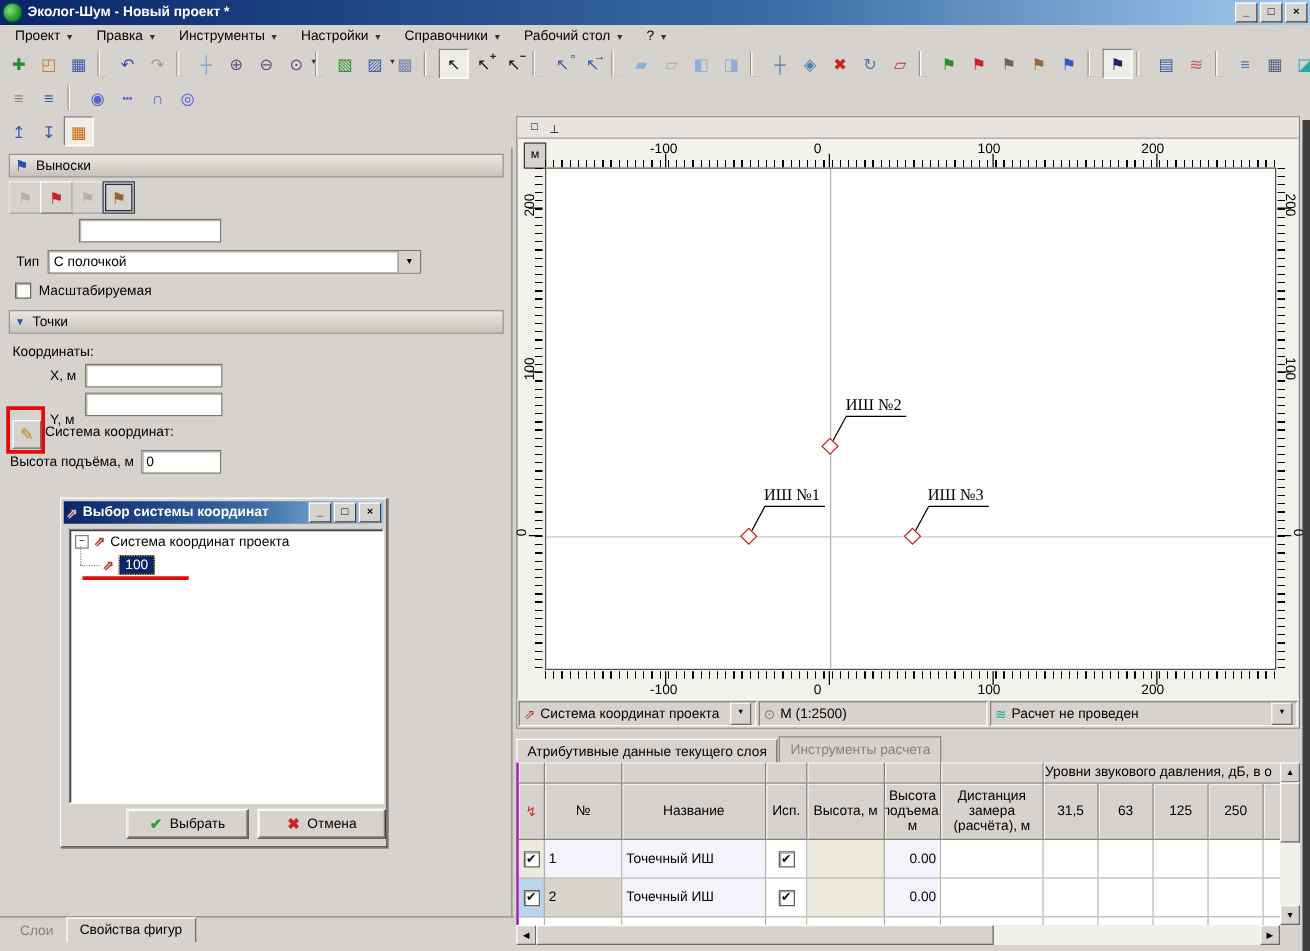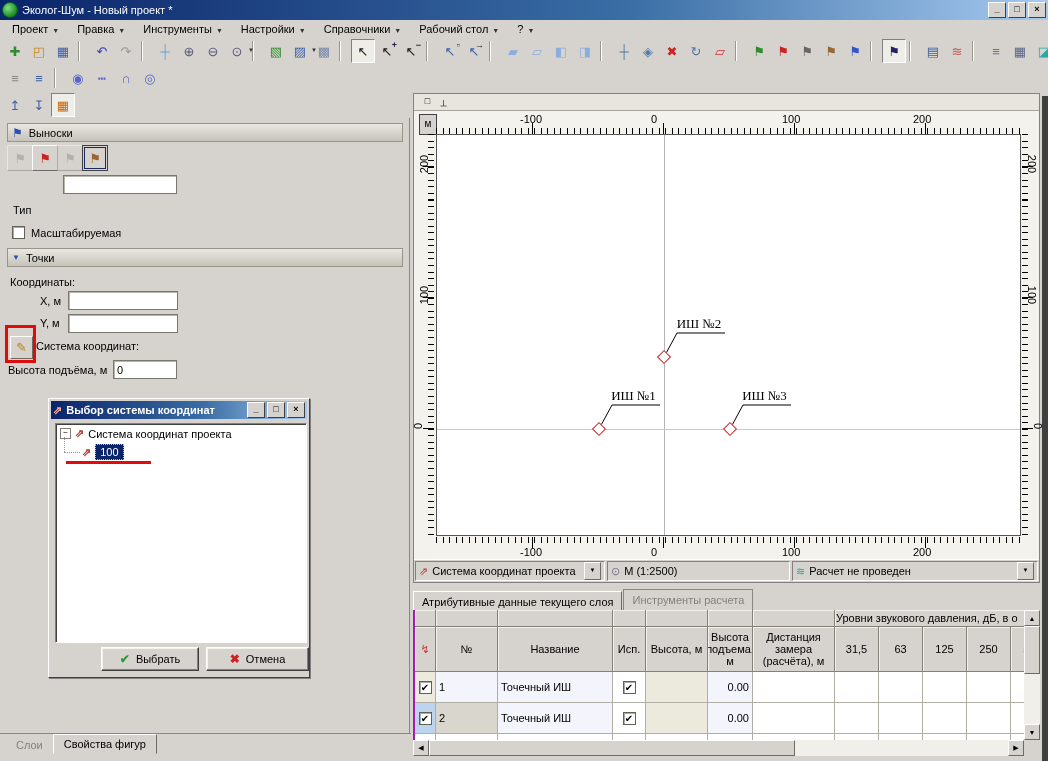--- a/index.html
+++ b/index.html
@@ -1,21 +1,21 @@
 <!DOCTYPE html>
 <html><head>
 <meta charset="utf-8">
 <style>
   html,body{margin:0;padding:0;}
   body{font-family:"Liberation Sans",sans-serif;font-size:11px;color:#000;}
   .app{position:relative;width:1048px;height:761px;background:#d6d3ce;overflow:hidden;}
   .abs{position:absolute;}
   
   .titlebar{left:0;top:0;width:1048px;height:20px;background:linear-gradient(90deg,#0a246a,#3a6ea5 60%,#a6caf0);display:flex;align-items:center;padding:0 2px;box-sizing:border-box;}
-  .titlebar .ttl{color:#fff;font-weight:normal;margin-left:4px;flex:1;white-space:nowrap;}
+  .titlebar .ttl{color:#fff;font-weight:bold;margin-left:4px;flex:1;white-space:nowrap;}
   .appicon{width:14px;height:14px;border-radius:50%;background:radial-gradient(circle at 35% 35%,#7fe07f,#1f8b1f 70%,#0a4d0a);border:1px solid #063;}
   .winbtn{width:16px;height:14px;margin-left:2px;background:#d6d3ce;border:1px solid;border-color:#fff #404040 #404040 #fff;font-size:9px;line-height:12px;text-align:center;font-weight:bold;}
   .menubar{left:0;top:20px;width:1048px;height:18px;display:flex;align-items:center;padding-left:6px;box-sizing:border-box;}
   .mitem{padding:2px 6px 2px 6px;margin-right:6px;white-space:nowrap;}
   .marr{font-size:7px;color:#333;margin-left:4px;}
   .tb{display:flex;align-items:center;padding:2px 3px;box-sizing:border-box;}
   .tbtn{position:relative;width:22px;height:22px;display:flex;align-items:center;justify-content:center;font-size:13px;border:1px solid transparent;flex:0 0 auto;}
   .tbtn.p{border-color:#808080 #fff #fff #808080;background:#efede7;}
   .tbtn .dd{position:absolute;right:-6px;top:7px;font-size:6px;color:#333;}
   .tbtn .bdg{position:absolute;right:1px;top:0;font-size:9px;font-weight:bold;color:#224;}
@@ -294,31 +294,35 @@
         <div class="pbtn dis" style="left: 57px; top: 27px;">
           <span style="color: rgb(136, 136, 136);">⚑</span>
         </div>
         <div class="pbtn focus" style="left: 82px; top: 27px;">
           <span style="color: rgb(153, 102, 51);">⚑</span>
         </div>
       </div>
     <span class="lbl" style="left:22px;top:62px;margin-left:48px;">Формула</span>
     <input class="field" style="left: 63px; top: 57px; width: 114px; height: 19px;" value="">
     <span class="lbl" style="left:13px;top:86px;">Тип</span>
+    <div class="combo" style="left:38px;top:82px;width:299px;height:19px;">
+      <span class="cval">С полочкой</span>
+      <span class="cbtn">▼</span>
+    </div>
     <span class="chk" style="left:12px;top:108px;"></span>
     <span class="lbl" style="left:31px;top:109px;">Масштабируемая</span>
 
     <div class="grphead" style="top:130px;">
       <span class="gicon" style="font-size:8px;">▼</span>
       <span class="gtxt">Точки</span>
     </div>
     <span class="lbl" style="left:10px;top:158px;">Координаты:</span>
     <span class="lbl" style="left:40px;top:177px;">X, м</span>
     <input class="field" style="left: 68px; top: 173px; width: 110px; height: 19px;" value="">
-    <span class="lbl" style="left:40px;top:199px;text-align:center;">Y, м</span>
+    <span class="lbl" style="left:40px;top:212px;text-align:center;">Y, м</span>
     <input class="field" style="left: 68px; top: 196px; width: 110px; height: 19px;" value="">
     <div class="pbtn" style="left:10px;top:218px;width:21px;height:21px;">
         <span style="color:#b8860b;">✎</span>
       </div>
     <span class="lbl" style="left:36px;top:222px;">Система координат:</span>
     <div class="redbox" style="left:5px;top:207px;width:25px;height:32px;"></div>
     <span class="lbl" style="left:8px;top:246px;">Высота подъёма, м</span>
     <input class="field" style="left: 113px; top: 242px; width: 64px; height: 19px;" value="0">
   </div>
 

